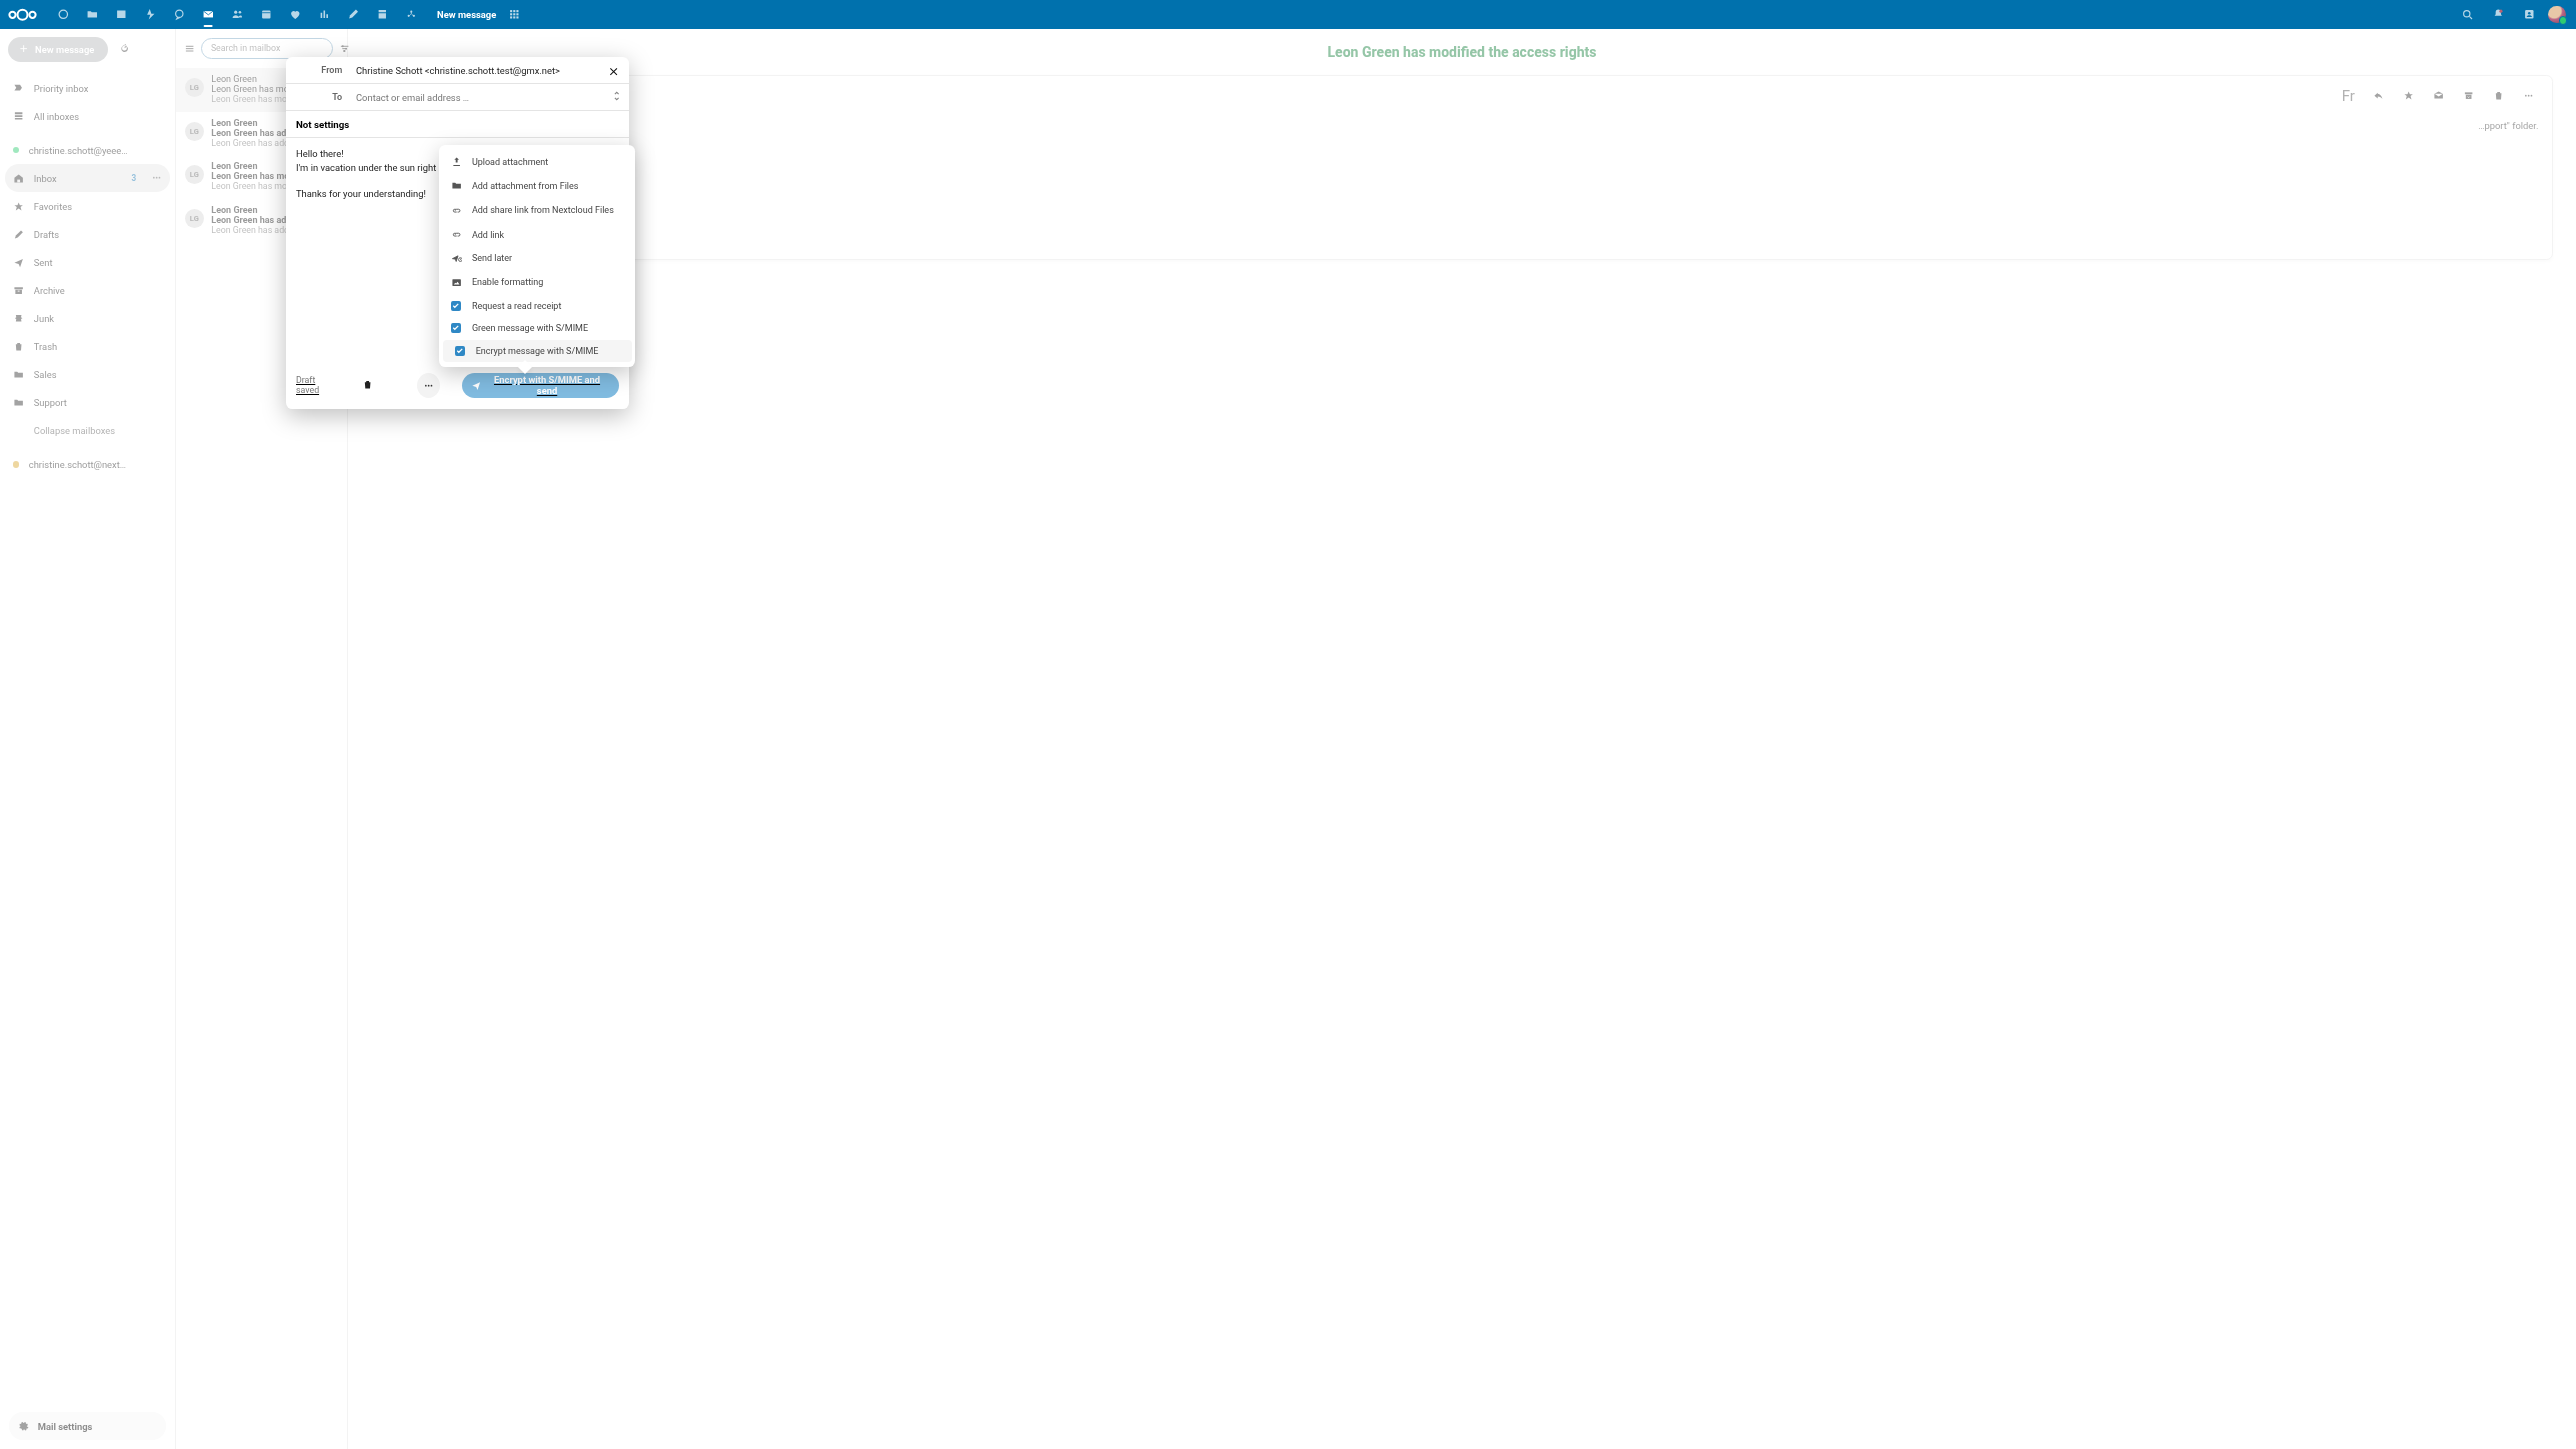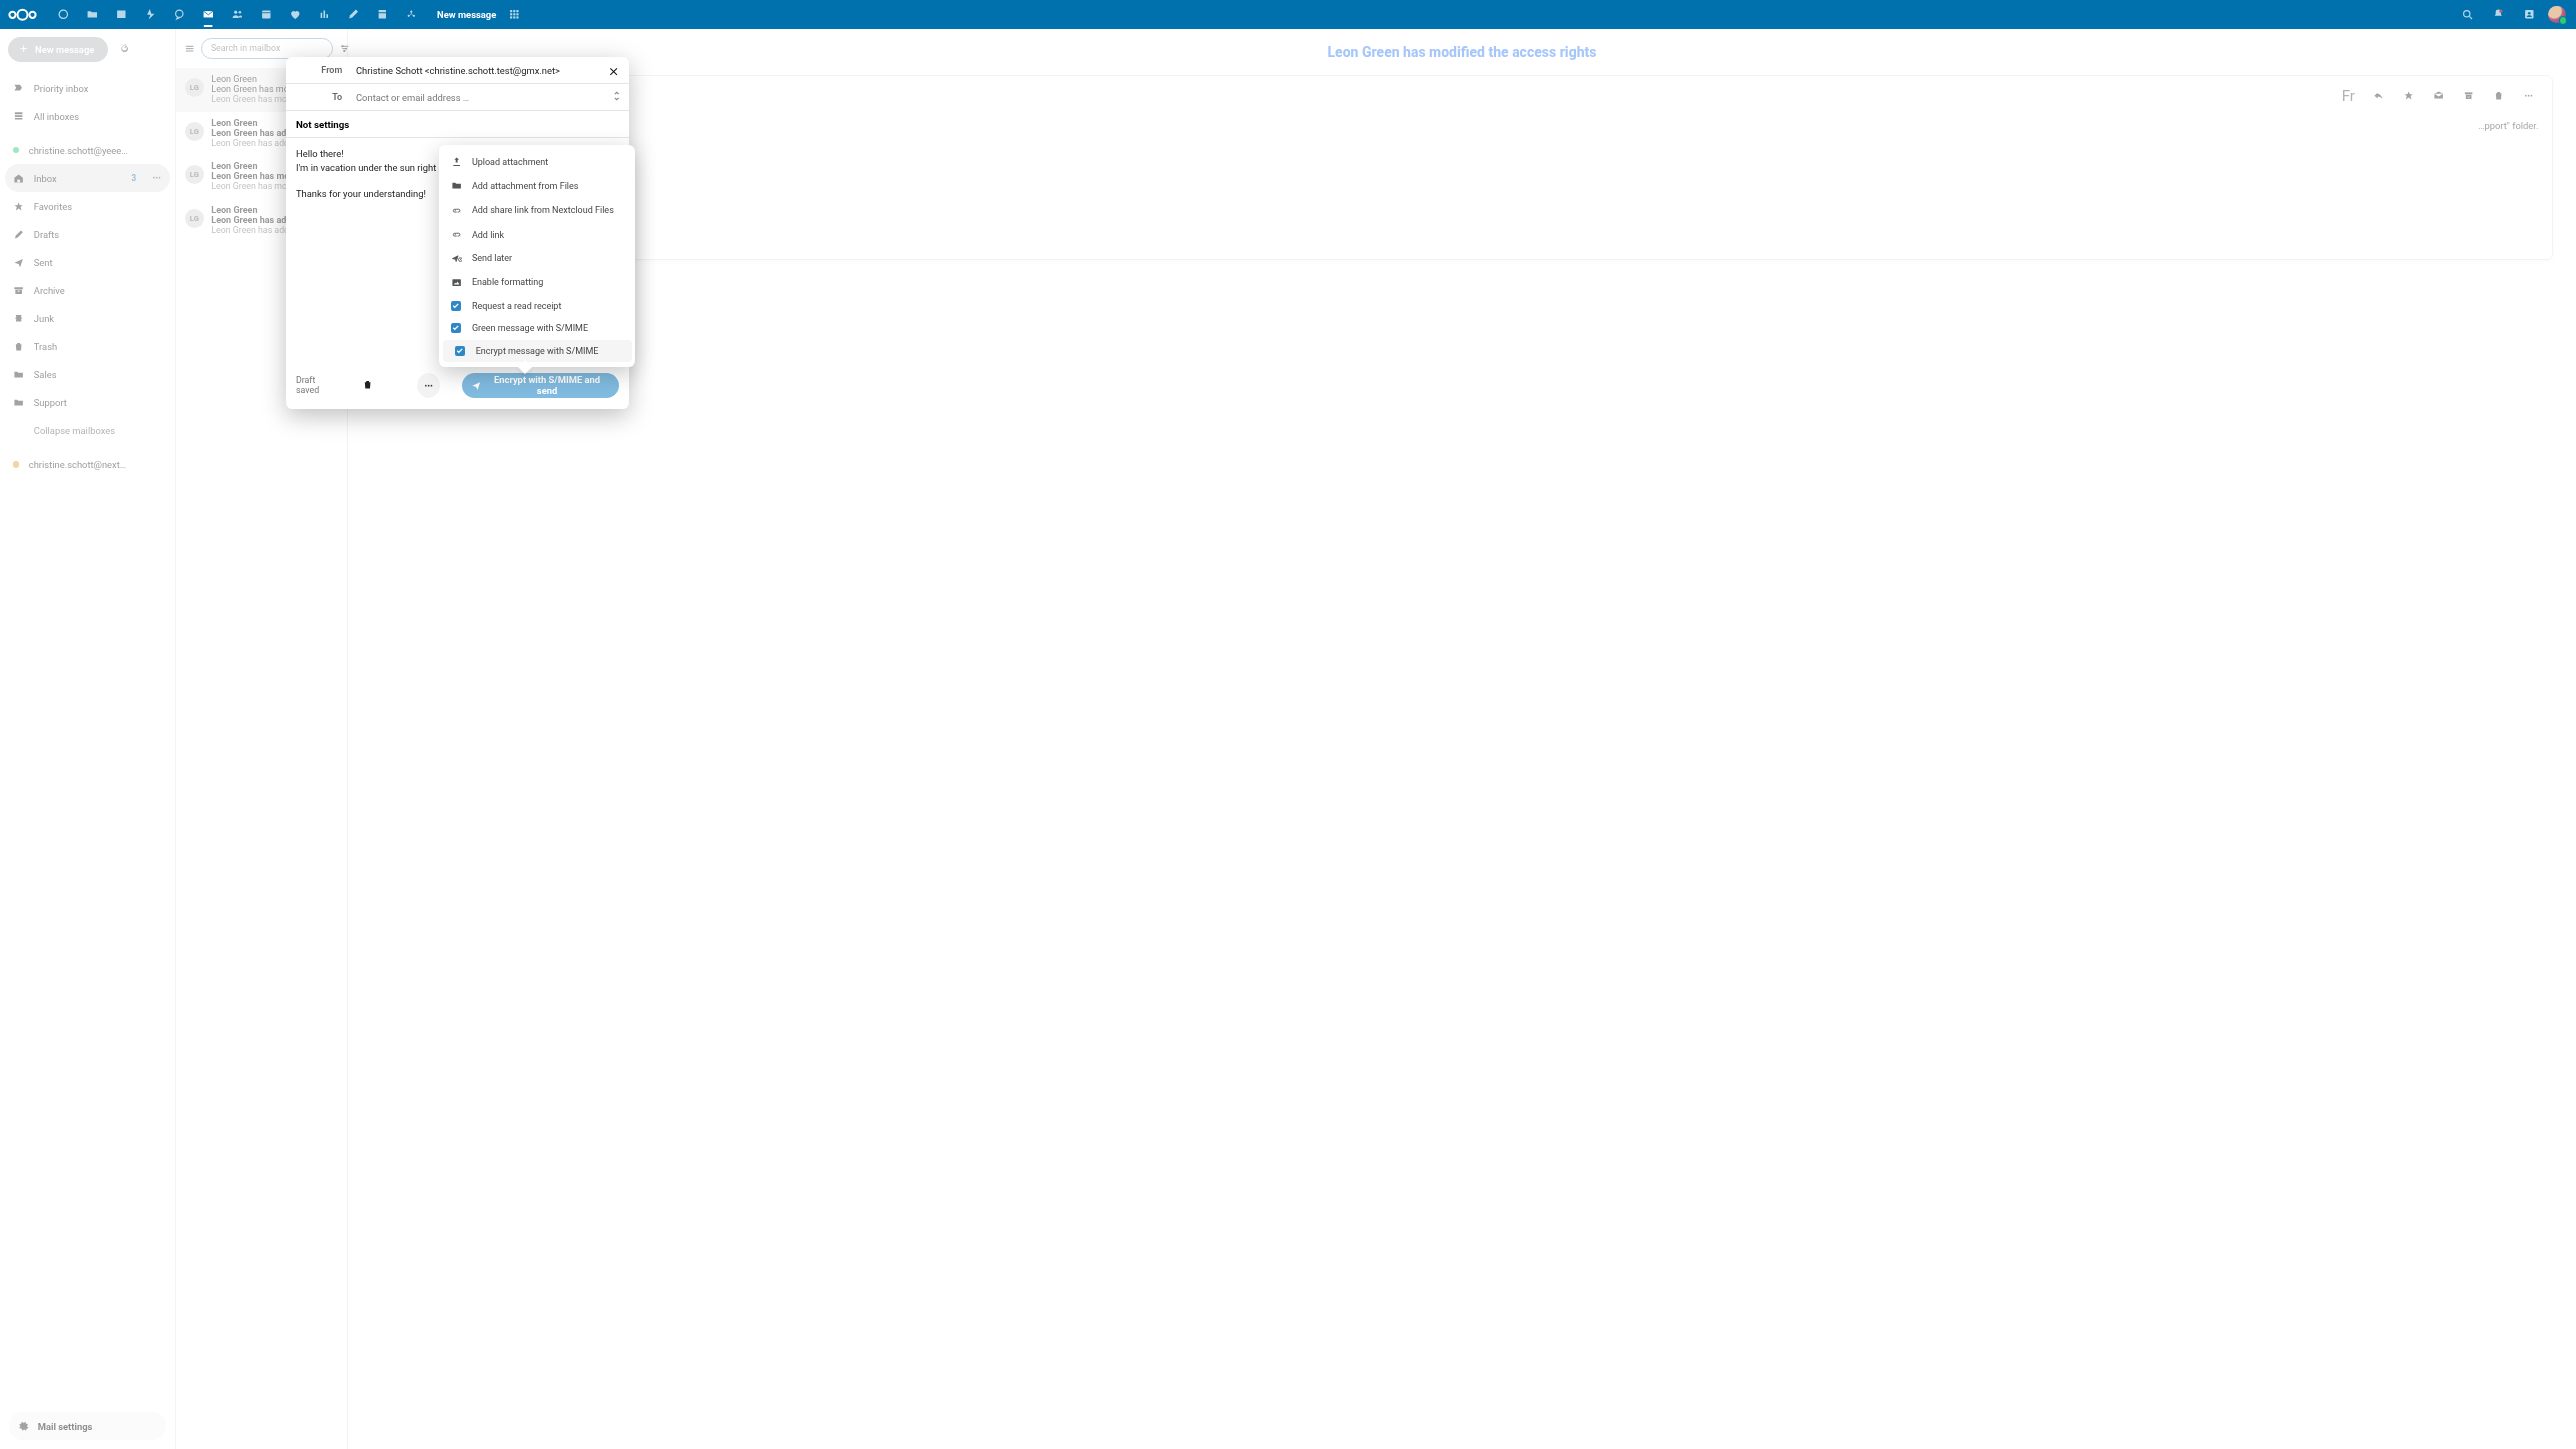--- a/index.html
+++ b/index.html
@@ -62,39 +62,39 @@
   .thread { padding:6.3px 8.8px 6.3px 8.8px; display:flex; gap:7.5px; border-bottom:0.6px solid transparent;}
   .thread.selected { background: var(--thread-sel); border-radius: 0; }
   .thread .avatar-sm { width:19px; height:19px; border-radius:50%; background:#d7d7d7; color:#666; font-size:7.5px; font-weight:700; display:flex; align-items:center; justify-content:center; margin-top:3.8px; flex:0 0 auto;}
   .thread .tcol { flex:1; min-width:0; }
   .thread .from { font-size:9px; color:#222; }
   .thread .subj { font-size:9px; color:#222; white-space:nowrap; overflow:hidden; text-overflow:ellipsis;}
   .thread .prev { font-size:8.8px; color:#777; white-space:nowrap; overflow:hidden; text-overflow:ellipsis;}
   .thread.unread .subj, .thread.unread .from { font-weight:700; }
   
   .reader { flex:1; padding: 11.3px 22.6px; position:relative; overflow:hidden;}
-  .reader h1 { font-size:14px; font-weight:800; text-align:center; margin: 3.8px auto 15px; color:#3b82f6;}
+  .reader h1 { font-size:14px; font-weight:800; text-align:center; margin: 3.8px auto 15px; color:#15803d;}
   .msg-card { border:0.6px solid var(--line); border-radius:6.3px; padding: 0; box-shadow: 0 1.3px 3.8px rgba(0,0,0,.04);}
   .msg-head { display:flex; align-items:center; padding:8.8px 12.6px; gap:8.8px;}
   .msg-head .spacer { flex:1; }
   .msg-head .date { color:#555; font-size:15px; margin-right:3.8px;}
   .msg-head .act { width:21.4px; height:21.4px; display:flex; align-items:center; justify-content:center; color:#333;}
   .msg-body { padding: 3.8px 14px 12.6px; color:#333; font-size:9.4px; line-height:1.5;}
   
   .scrim { position:absolute; inset:29px 0 0 0; background:rgba(255,255,255,.55); z-index:8;}
   
   .compose { position:absolute; z-index:10; left:286px; top:57px; width:343px; background:#fff; border-radius:6.3px; box-shadow:0 6.3px 25px rgba(0,0,0,.25); display:flex; flex-direction:column;}
   .compose .row { display:flex; align-items:center; border-bottom:0.6px solid var(--line); position:relative;}
   .compose .row .lab { width:65px; text-align:right; padding-right:8.8px; color:#666; font-size:9px; font-weight:600;}
   .compose .row .val { flex:1; padding:7.5px 25px 7.5px 5px; font-size:9.4px; color:#222;}
   .compose .row .chev { position:absolute; right:8.8px; top:50%; transform:translateY(-50%); color:#888;}
   .compose .close { position:absolute; right:6.3px; top:5px; width:19px; height:19px; display:flex; align-items:center; justify-content:center; font-size:11.3px; color:#222;}
   .compose .subject { padding:7.5px 10px; font-weight:700; font-size:9.7px; border-bottom:0.6px solid var(--line);}
   .compose .body { padding:8.8px 10px 5px; font-size:9.4px; color:#222; height:226px; line-height:1.55;}
-  .compose .footer { display:flex; align-items:center; padding:8.8px 10px 11.3px; gap:22px;}
+  .compose .footer { display:flex; align-items:center; padding:8.8px 10px 11.3px; gap:22px;text-decoration:underline;}
   .compose .footer .draft { color:#777; font-size:8.8px;}
   .compose .footer .trash { color:#222; margin-left:2.5px;}
   .compose .footer .spacer { flex:1; }
   .compose .footer .more { width:25px; height:25px; border-radius:50%; background:#f3f3f3; display:flex; align-items:center; justify-content:center;}
   .compose .footer .send { background:var(--send-btn); color:#fff; border:none; border-radius:14px; height:25px; padding:0 12.6px 0 8.8px; font-size:9.4px; font-weight:700; display:flex; align-items:center; gap:6.3px;}
   
   .pop { position:absolute; z-index:12; right:-6.3px; bottom:42px; width:196px; background:#fff; border-radius:6.3px; box-shadow:0 6.3px 22.6px rgba(0,0,0,.22); padding:5px 0;}
   .pop::after { content:""; position:absolute; bottom:-5px; left:81px; width:10px; height:10px; background:#fff; transform:rotate(45deg); box-shadow:2.5px 2.5px 5px rgba(0,0,0,.06);}
   .pop .item { display:flex; align-items:center; gap:10px; padding:6.3px 11.3px; font-size:9px; color:#444;}
   .pop .item.two { align-items:flex-start; }

